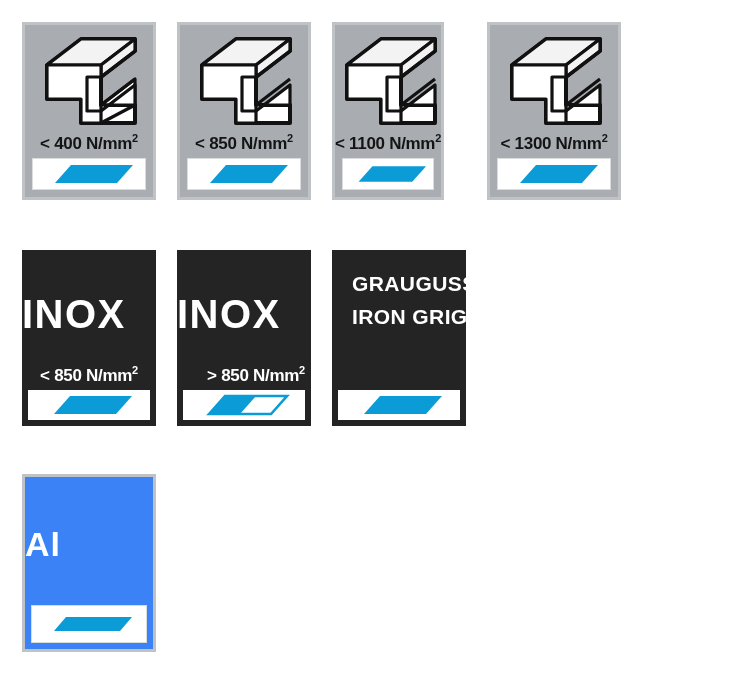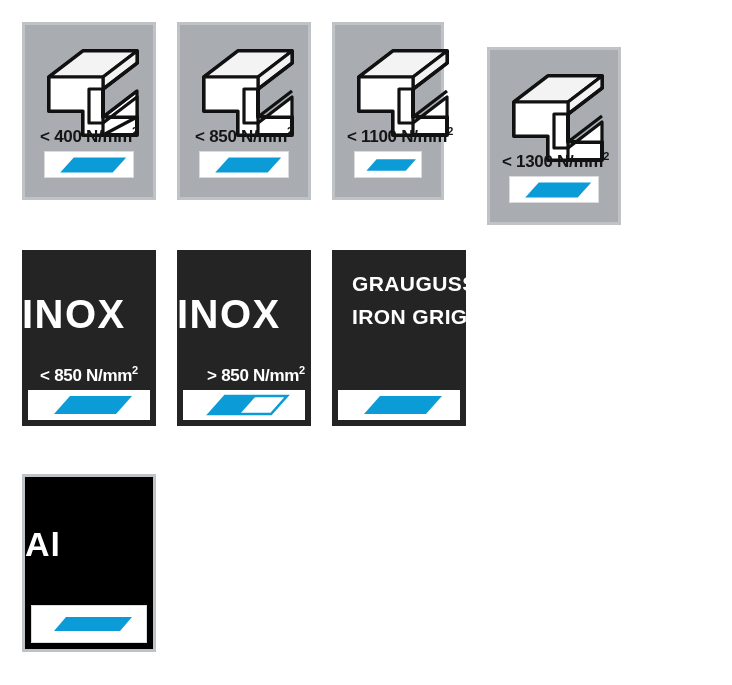--- a/index.html
+++ b/index.html
@@ -28,32 +28,32 @@
     box-sizing: border-box;
     display: flex;
     flex-direction: column;
     align-items: stretch;
   }
 
   
   .card.steel {
     background: #a9adb1;
     border: 3px solid #bfc3c6;
-    padding: 12px;
+    padding: 0;
   }
 
   
   .card.dark {
     background: #242424;
     border: 0;
   }
 
   
   .card.alu {
-    background: #000000;
+    background: #3b82f6;
     border: 3px solid #bfc3c6;
   }
 
   
   .card-body {
     flex: 1 1 auto;
     position: relative;
     display: flex;
     flex-direction: column;
     align-items: center;
@@ -220,21 +220,21 @@
         <span>&lt; 1100 N/mm</span><span class="sup">2</span>
       </div>
     </div>
     <div class="swatch" style="height:32px; margin:0 7px 7px 7px;">
       <svg width="104" height="22" viewBox="0 0 104 22">
         <polygon points="18,20 34,2 96,2 80,20" fill="#0b9bd7"></polygon>
       </svg>
     </div>
   </div>
 
-  <div class="card steel" style="left:487px; top:22px; width:134px; height:178px;margin-top:25px;">
+  <div class="card steel" style="left:487px; top:22px; width:134px; height:178px;">
     <div class="card-body">
       <span class="beam-icon">
         <svg width="108" height="104" viewBox="0 0 108 104" aria-hidden="true">
           <g stroke="#111111" stroke-width="4" stroke-linejoin="round" fill="#ffffff">
             <path d="M12 34 L46 8 L100 8 L100 20 L66 46 L66 74 L100 74 L100 92 L46 92 L46 68 L12 68 Z"></path>
           </g>
           <g stroke="#111111" stroke-width="3.2" stroke-linejoin="round" fill="#f3f3f3">
             <path d="M12 34 L46 8 L100 8 L66 34 Z"></path>
             <path d="M66 34 L100 8 L100 20 L66 46 Z"></path>
             <path d="M46 92 L46 68 L12 68 L12 34 L66 34 L66 46 L52 46 L52 80 L66 80 L66 92 Z" fill="#ffffff"></path>

